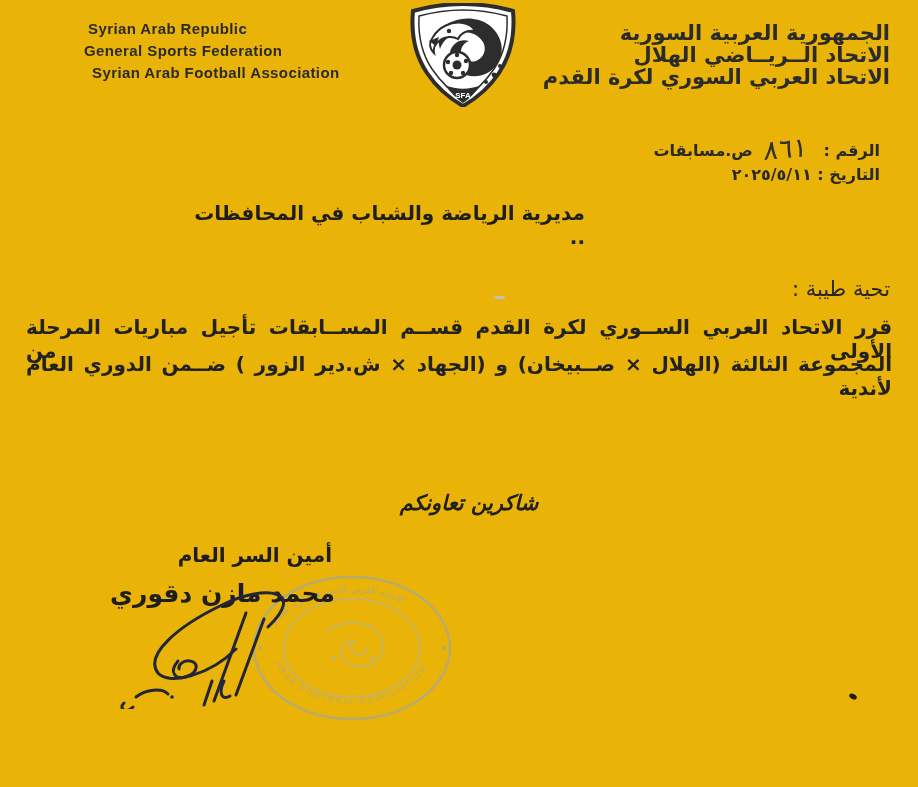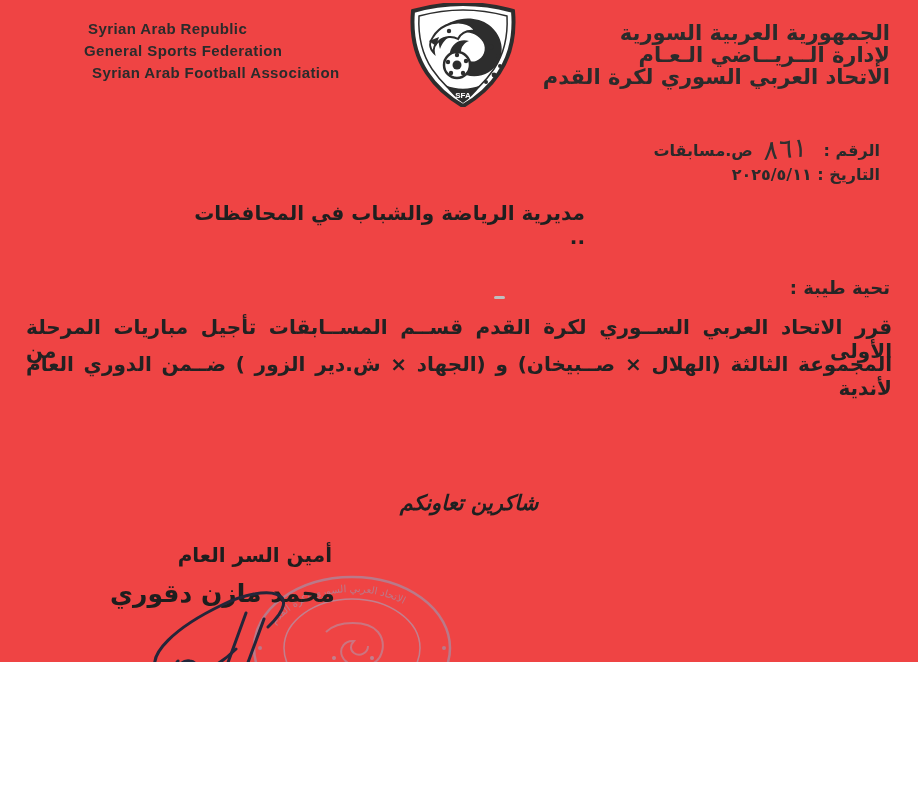--- a/index.html
+++ b/index.html
@@ -1,17 +1,17 @@
 <!DOCTYPE html>
 <html><head>
 <meta charset="utf-8">
 <style>
   html,body{margin:0;padding:0;background:#ffffff;}
   #page{
-    position:relative;width:918px;height:662px;background:#ef4444;
+    position:relative;width:918px;height:787px;background:#eab308;
     font-family:"DejaVu Sans",sans-serif;color:#242424;overflow:hidden;
   }
   .abs{position:absolute;}
 
   
   .en-header{left:84px;top:18px;font-family:"Liberation Sans","DejaVu Sans",sans-serif;
     font-weight:700;font-size:15px;line-height:22px;color:#2b2b2b;letter-spacing:.4px;}
   .en-header .l2{padding-left:0;}
   .en-header .l1{padding-left:4px;}
   .en-header .l3{padding-left:8px;}
@@ -27,21 +27,21 @@
   .hand-number{display:inline-block;font-weight:400;font-size:27px;letter-spacing:5px;
     color:#303030;transform:rotate(-5deg) skewX(-8deg);margin:0 10px 0 6px;position:relative;top:2px;}
 
   
   .addr1{left:183px;top:201px;width:402px;text-align:right;direction:rtl;
     font-weight:700;font-size:20px;color:#1f1f1f;}
   .addr2{left:243px;top:237px;width:258px;text-align:center;direction:rtl;
     font-weight:700;font-size:20px;color:#1f1f1f;}
 
   
-  .greeting{right:28px;top:277px;direction:rtl;font-weight:700;font-size:18px;color:#262626;}
+  .greeting{right:28px;top:277px;direction:rtl;font-weight:400;font-size:21px;color:#262626;}
 
   
   .bline{left:26px;width:866px;direction:rtl;font-weight:700;font-size:20px;color:#222222;
     text-align:justify;text-align-last:justify;white-space:normal;}
   .b1{top:315px;}
   .b2{top:352px;}
   .b3{top:389px;}
   .b4{top:426px;width:754px;}
 
   
@@ -90,21 +90,21 @@
     <circle cx="95" cy="53" r="2" fill="#2d2d2d"></circle>
     <circle cx="97" cy="63" r="2" fill="#2d2d2d"></circle>
     <circle cx="91" cy="72" r="2.4" fill="#2d2d2d"></circle>
     <circle cx="83" cy="79" r="2" fill="#2d2d2d"></circle>
     <path d="M42,82 C48,90 54,96 60,100 C66,96 72,90 78,82 C66,87 54,87 42,82 Z" fill="#2d2d2d"></path>
     <text x="60" y="95" text-anchor="middle" font-size="8" font-weight="bold" fill="#ffffff" font-family="Liberation Sans, DejaVu Sans, sans-serif">SFA</text>
   </svg>
 
   <div class="abs ar-header">
     <div>الجمهورية العربية السورية</div>
-    <div>لإدارة الــريــاضي الـعـام</div>
+    <div>الاتحاد الــريــاضي الهلال</div>
     <div>الاتحاد العربي السوري لكرة القدم</div>
   </div>
 
   <div class="abs ref-line ref-number">
     <span>الرقم :</span>
     <span class="hand-number">٨٦١</span>
     <span>ص.مسابقات</span>
   </div>
 
   <div class="abs ref-line ref-date">التاريخ : ٢٠٢٥/٥/١١</div>

